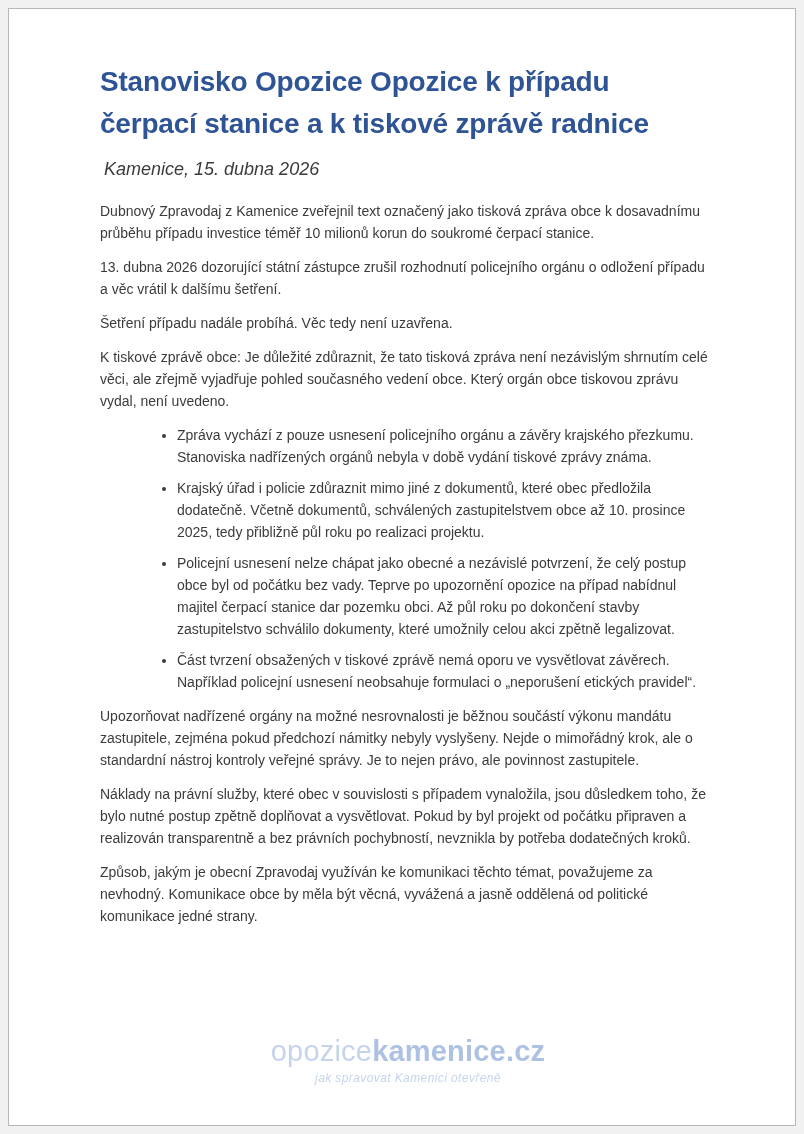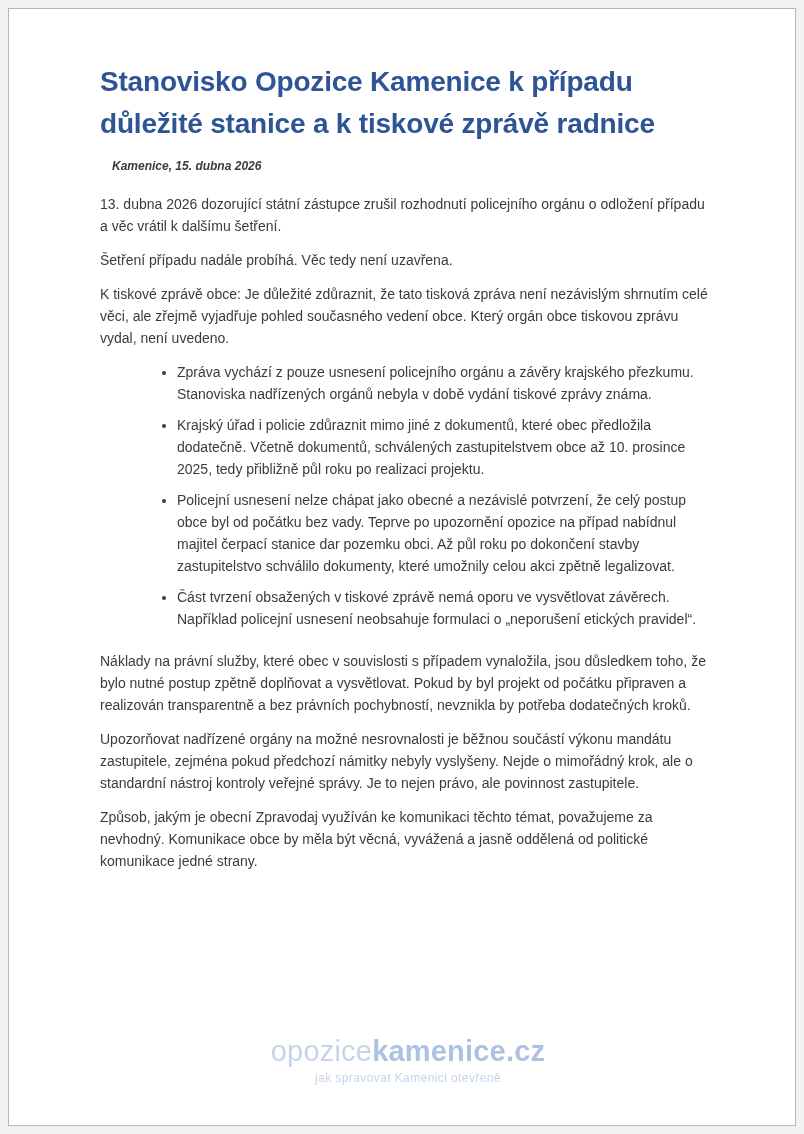--- a/index.html
+++ b/index.html
@@ -34,34 +34,33 @@
   .doc-title {
     color: var(--title-blue, #2e5496);
     font-size: 28px;
     font-weight: bold;
     line-height: 1.5;
     margin: 0 0 14px 0;
     letter-spacing: -0.2px;
   }
   .dateline {
     font-style: italic;
-    font-size: 12px;
+    font-size: 18px;
     color: var(--body-text, #3b3b3b);
-    margin: 0 0 20px 12px;
-    font-weight: bold;
+    margin: 0 0 20px 4px;
   }
   .doc-body p {
     margin: 0 0 12px 0;
     font-size: 14px;
     line-height: 22px;
     color: var(--body-text, #3b3b3b);
   }
   .doc-body strong { font-weight: normal; }
   .doc-body ul {
-    margin: 2px 0 20px 0;
+    margin: 2px 0 12px 0;
     padding: 0 0 0 77px;
     list-style: disc outside;
   }
   .doc-body li {
     font-size: 14px;
     line-height: 22px;
     color: var(--body-text, #3b3b3b);
     margin: 0 0 9px 0;
     padding-left: 0;
   }
@@ -83,41 +82,43 @@
   }
   .logo .bold {
     color: var(--logo-bold, #adc2e3);
     font-weight: bold;
   }
   .tagline {
     margin-top: 3px;
     font-size: 12px;
     letter-spacing: 0.4px;
     color: var(--logo-light, #c6d4eb);
+    font-style: italic;
   }
 </style>
 </head>
 <body>
 
 <div class="page">
   <div class="content">
-    <h1 class="doc-title">Stanovisko Opozice Kamenice k případu důležité stanice a k tiskové zprávě radnice</h1>
+    <h1 class="doc-title">Stanovisko Opozice Opozice k případu čerpací stanice a k tiskové zprávě radnice</h1>
     <p class="dateline">Kamenice, 15. dubna 2026</p>
     <div class="doc-body">
+        <p><span>Dubnový Zpravodaj z Kamenice zveřejnil text označený jako tisková zpráva obce k dosavadnímu průběhu případu investice téměř 10 milionů korun do soukromé čerpací stanice.</span></p>
         <p><span>13. dubna 2026 </span><strong>dozorující státní zástupce zrušil rozhodnutí policejního orgánu o odložení případu a věc vrátil k dalšímu šetření</strong><span>.</span></p>
         <p><span>Šetření případu nadále probíhá. Věc tedy není uzavřena.</span></p>
         <p><span>K tiskové zprávě obce: Je důležité zdůraznit, že tato </span><strong>tisková zpráva</strong><span> není nezávislým shrnutím celé věci, ale zřejmě </span><strong>vyjadřuje pohled současného vedení obce</strong><span>. Který orgán obce tiskovou zprávu vydal, není uvedeno.</span></p>
         <ul>
           <li><span>Zpráva vychází z pouze usnesení policejního orgánu a závěry krajského přezkumu. Stanoviska nadřízených orgánů nebyla v době vydání tiskové zprávy známa.</span></li>
           <li><strong>Krajský úřad i policie zdůraznit</strong><span> mimo jiné </span><strong>z dokumentů</strong><span>, které obec předložila dodatečně. Včetně dokumentů, </span><strong>schválených zastupitelstvem</strong><span> obce až 10. prosince 2025, tedy přibližně </span><strong>půl roku po realizaci projektu</strong><span>.</span></li>
           <li><span>Policejní usnesení nelze chápat jako obecné a nezávislé potvrzení, že celý postup obce byl od počátku bez vady. Teprve po upozornění opozice na případ nabídnul majitel čerpací stanice dar pozemku obci. </span><strong>Až půl roku po dokončení stavby zastupitelstvo schválilo dokumenty, které umožnily celou akci zpětně legalizovat</strong><span>.</span></li>
           <li><span>Část tvrzení obsažených v tiskové zprávě nemá oporu ve vysvětlovat závěrech. Například policejní usnesení neobsahuje formulaci o „neporušení etických pravidel“.</span></li>
         </ul>
+        <p><strong>Upozorňovat nadřízené orgány</strong><span> na možné nesrovnalosti </span><strong>je</strong><span> běžnou součástí výkonu mandátu zastupitele, zejména pokud předchozí námitky nebyly vyslyšeny. Nejde o mimořádný krok, ale o standardní nástroj kontroly veřejné správy. Je to nejen právo, ale </span><strong>povinnost zastupitele</strong><span>.</span></p>
         <p><strong>Náklady na právní služby</strong><span>, které obec v souvislosti s případem vynaložila, </span><strong>jsou důsledkem toho, že bylo nutné postup zpětně doplňovat a vysvětlovat.</strong><span> Pokud by byl projekt od počátku připraven a realizován transparentně a bez právních pochybností, nevznikla by potřeba dodatečných kroků.</span></p>
-        <p><strong>Upozorňovat nadřízené orgány</strong><span> na možné nesrovnalosti </span><strong>je</strong><span> běžnou součástí výkonu mandátu zastupitele, zejména pokud předchozí námitky nebyly vyslyšeny. Nejde o mimořádný krok, ale o standardní nástroj kontroly veřejné správy. Je to nejen právo, ale </span><strong>povinnost zastupitele</strong><span>.</span></p>
         <p><span>Způsob, jakým je obecní Zpravodaj využíván ke komunikaci těchto témat, považujeme za nevhodný. </span><strong>Komunikace obce by měla být</strong><span> věcná, vyvážená a </span><strong>jasně oddělená od politické komunikace jedné strany</strong><span>.</span></p>
       </div>
   </div>
 
   <div class="footer">
     <div class="logo">
       <span class="light">opozice</span><span class="bold">kamenice.cz</span>
     </div>
     <div class="tagline">jak spravovat Kamenici otevřeně</div>
   </div>

